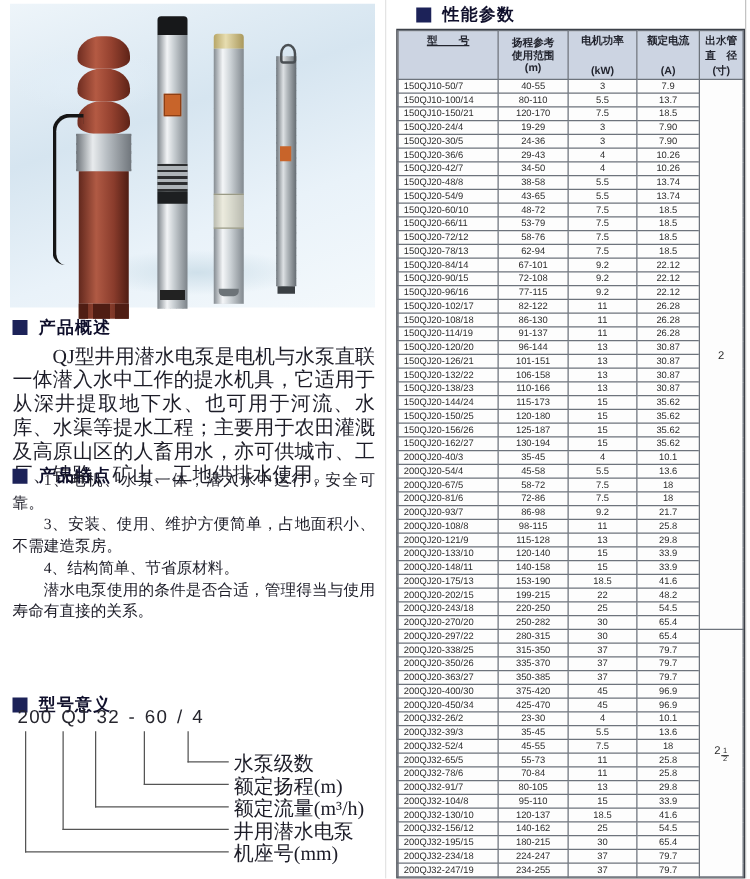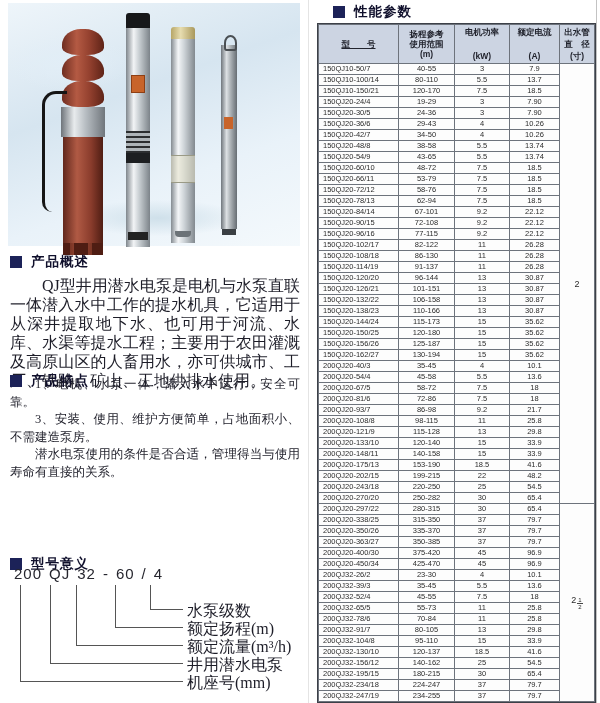--- a/index.html
+++ b/index.html
@@ -130,20 +130,21 @@
   </div>
   <p class="body-text" style="top:276px">QJ型井用潜水电泵是电机与水泵直联一体潜入水中工作的提水机具，它适用于从深井提取地下水、也可用于河流、水库、水渠等提水工程；主要用于农田灌溉及高原山区的人畜用水，亦可供城市、工厂、铁路、矿山、工地供排水使用。</p>
 
   <div class="sec-title" style="top:372px">
     <span class="bullet"></span>
     <span>产品特点</span>
   </div>
   <div class="feature-list" id="featureList">
       <p>1、电机、水泵一体，潜入水中运行，安全可靠。</p>
       <p>3、安装、使用、维护方便简单，占地面积小、不需建造泵房。</p>
+      <p>4、结构简单、节省原材料。</p>
       <p>潜水电泵使用的条件是否合适，管理得当与使用寿命有直接的关系。</p>
     </div>
 
   <div class="sec-title" style="top:555px">
     <span class="bullet"></span>
     <span>型号意义</span>
   </div>
   <div class="diagram" id="diagram">
     <div class="code-row" id="codeRow">
         <span>200</span>
@@ -175,21 +176,21 @@
     <colgroup>
       <col style="width:80px">
         <col style="width:56px">
         <col style="width:55px">
       <col style="width:50px">
         <col style="width:35px">
     </colgroup>
     <thead id="perfHead">
         <tr>
           <th>
-            <div class="th-flex" style="justify-content: center; text-decoration: underline;">
+            <div class="th-flex" style="justify-content: flex-start; text-decoration: underline;">
               <div>型　　号</div>
             </div>
           </th>
           <th>
             <div class="th-flex" style="justify-content: center;">
               <div>扬程参考</div>
               <div>使用范围</div>
               <div>(m)</div>
             </div>
           </th>

